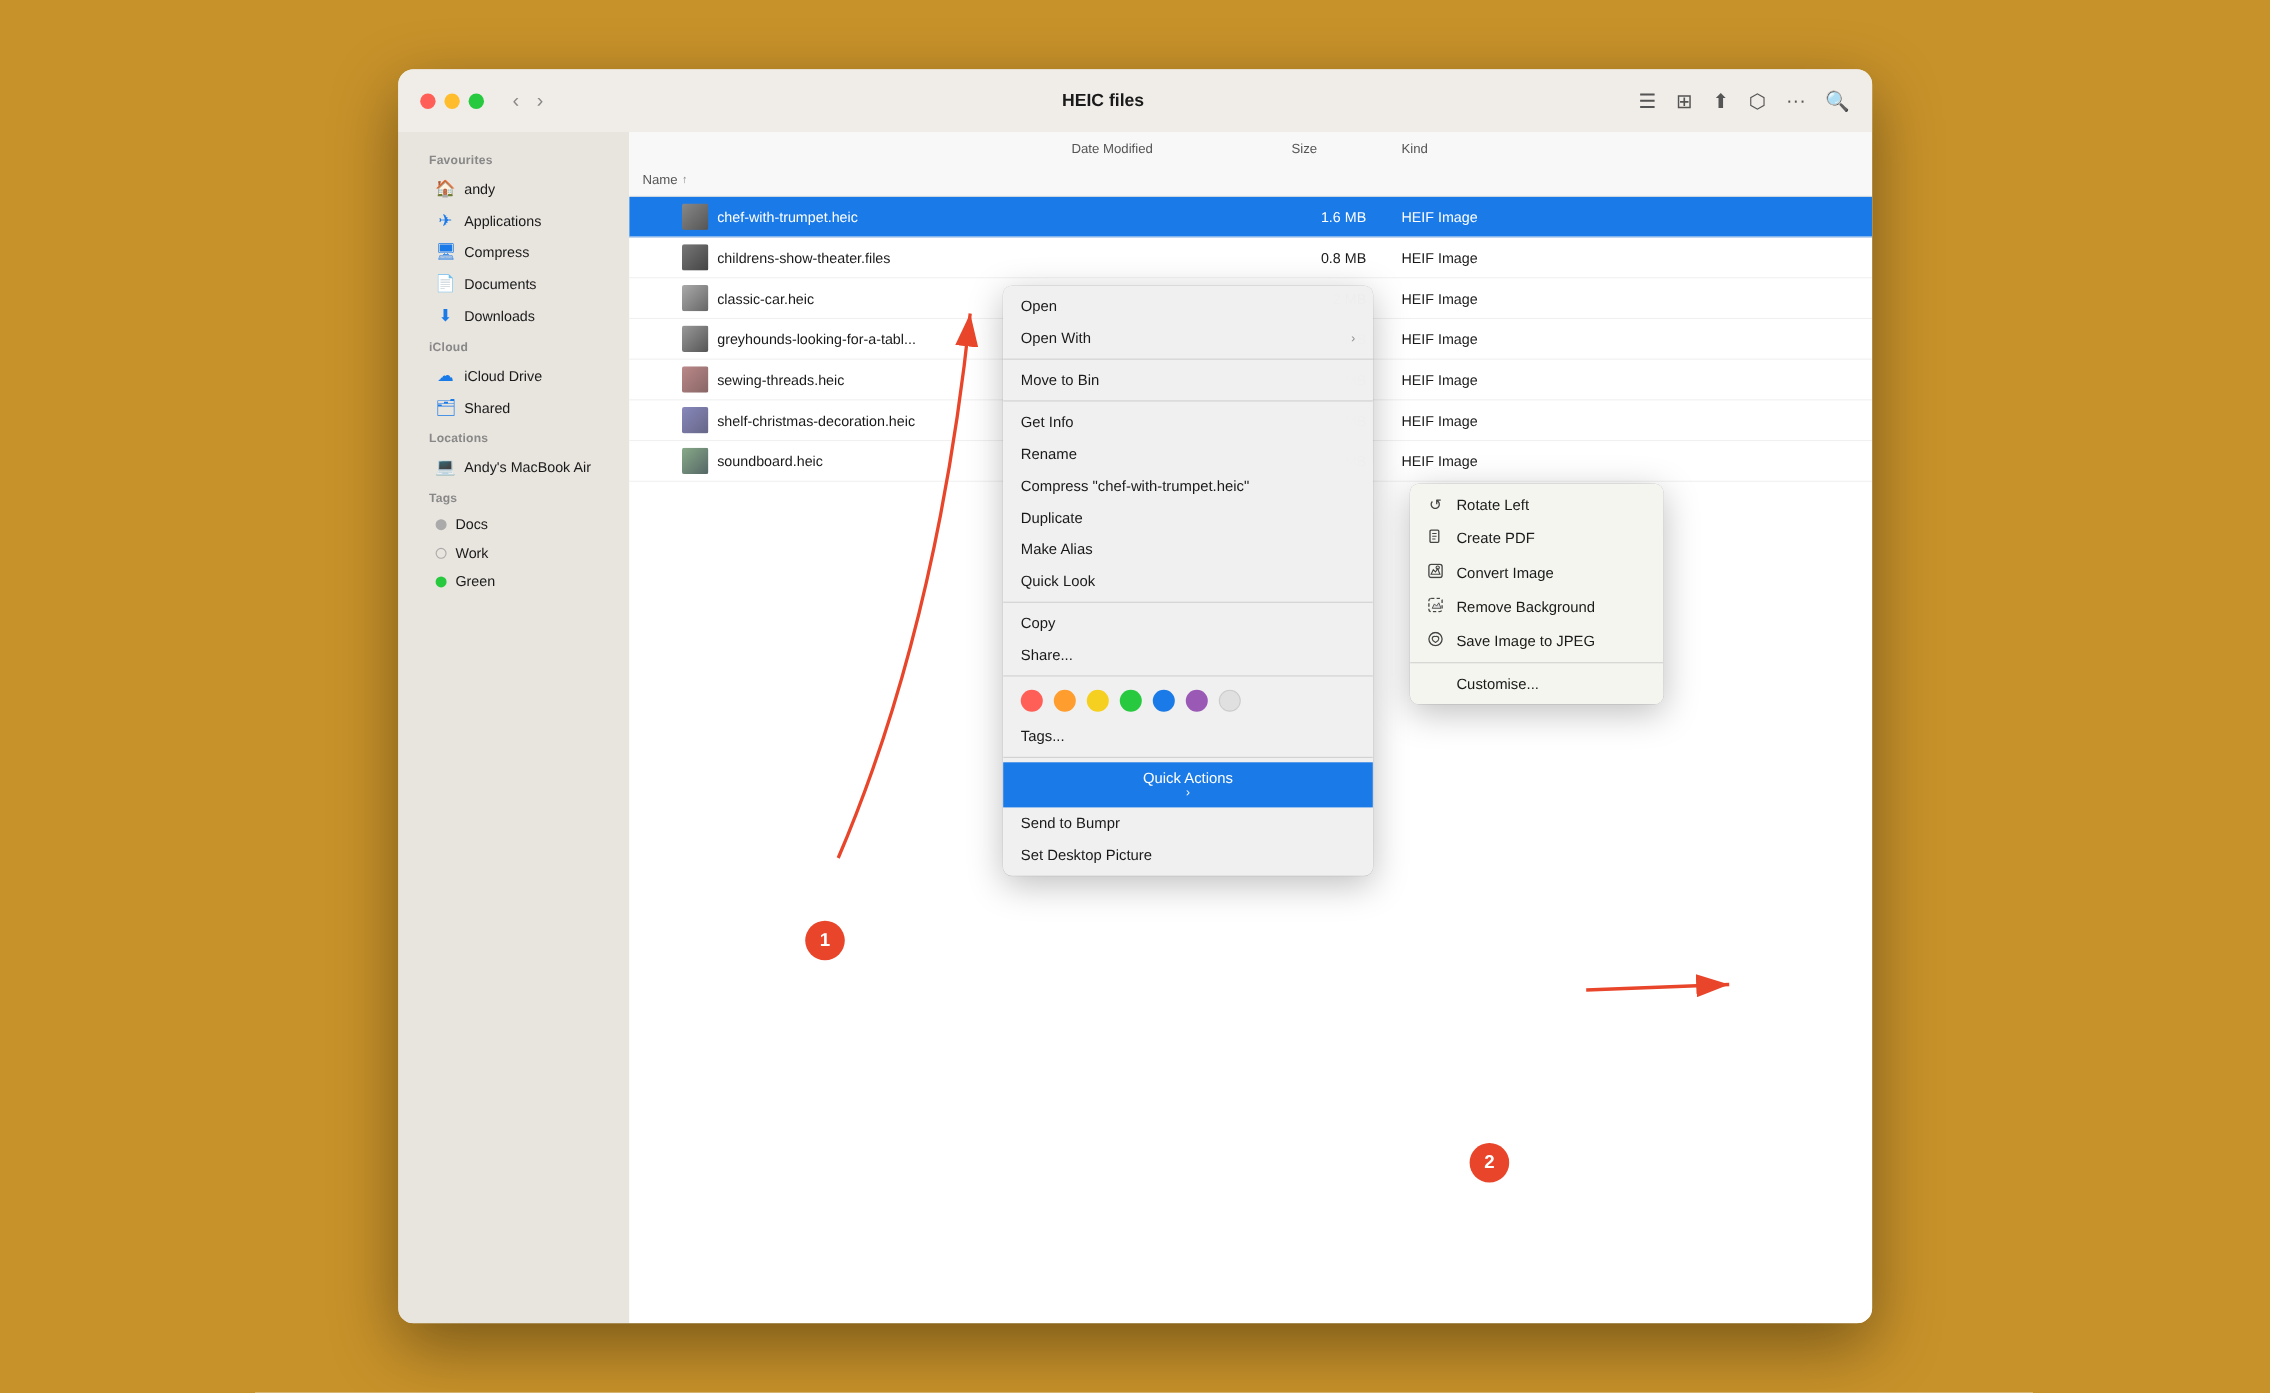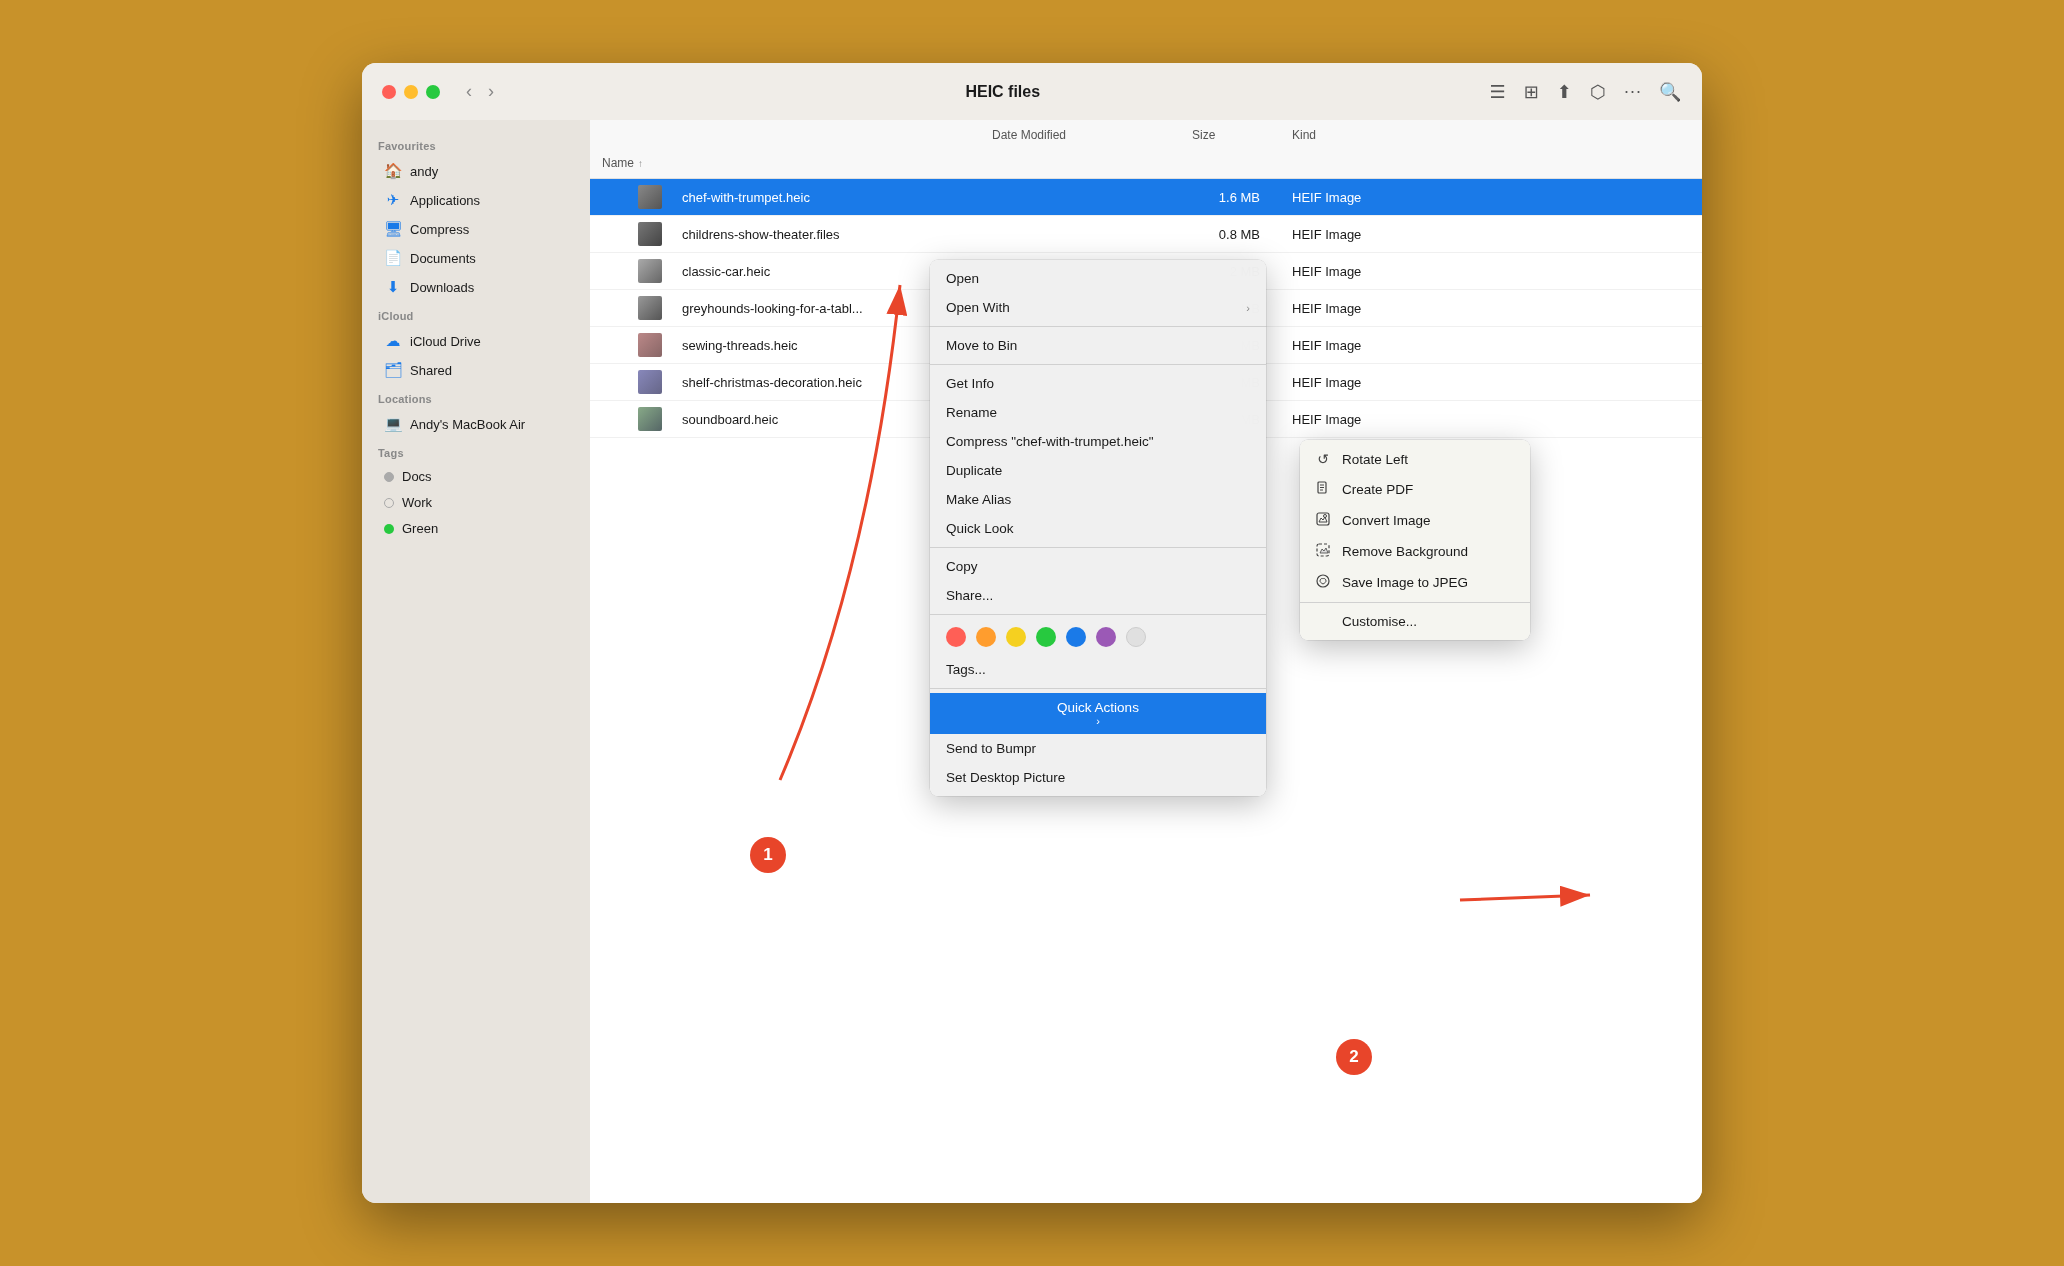--- a/index.html
+++ b/index.html
@@ -87,23 +87,23 @@
 
     
     .main-content {
       display: flex;
       flex: 1;
       overflow: hidden;
     }
 
     
     .sidebar {
-      width: 228px;
+      width: 210px;
       background: #e8e4de;
-      padding: 12px 0;
+      padding: 12px 12px;
       overflow-y: auto;
       flex-shrink: 0;
     }
 
     .sidebar-section-label {
       font-size: 11px;
       font-weight: 600;
       color: #888;
       padding: 8px 16px 4px;
       letter-spacing: 0.02em;
@@ -351,21 +351,20 @@
       height: 100%;
       pointer-events: none;
       z-index: 150;
     }
 
     .col-name-area {
       display: flex;
       align-items: center;
       width: 390px;
       padding-left: 40px;
-      gap: 12px;
     }
   </style>
 </head>
 <body>
 
 <div class="window">
 
   <div class="titlebar">
     <div class="traffic-lights">
       <div class="traffic-light close"></div>

